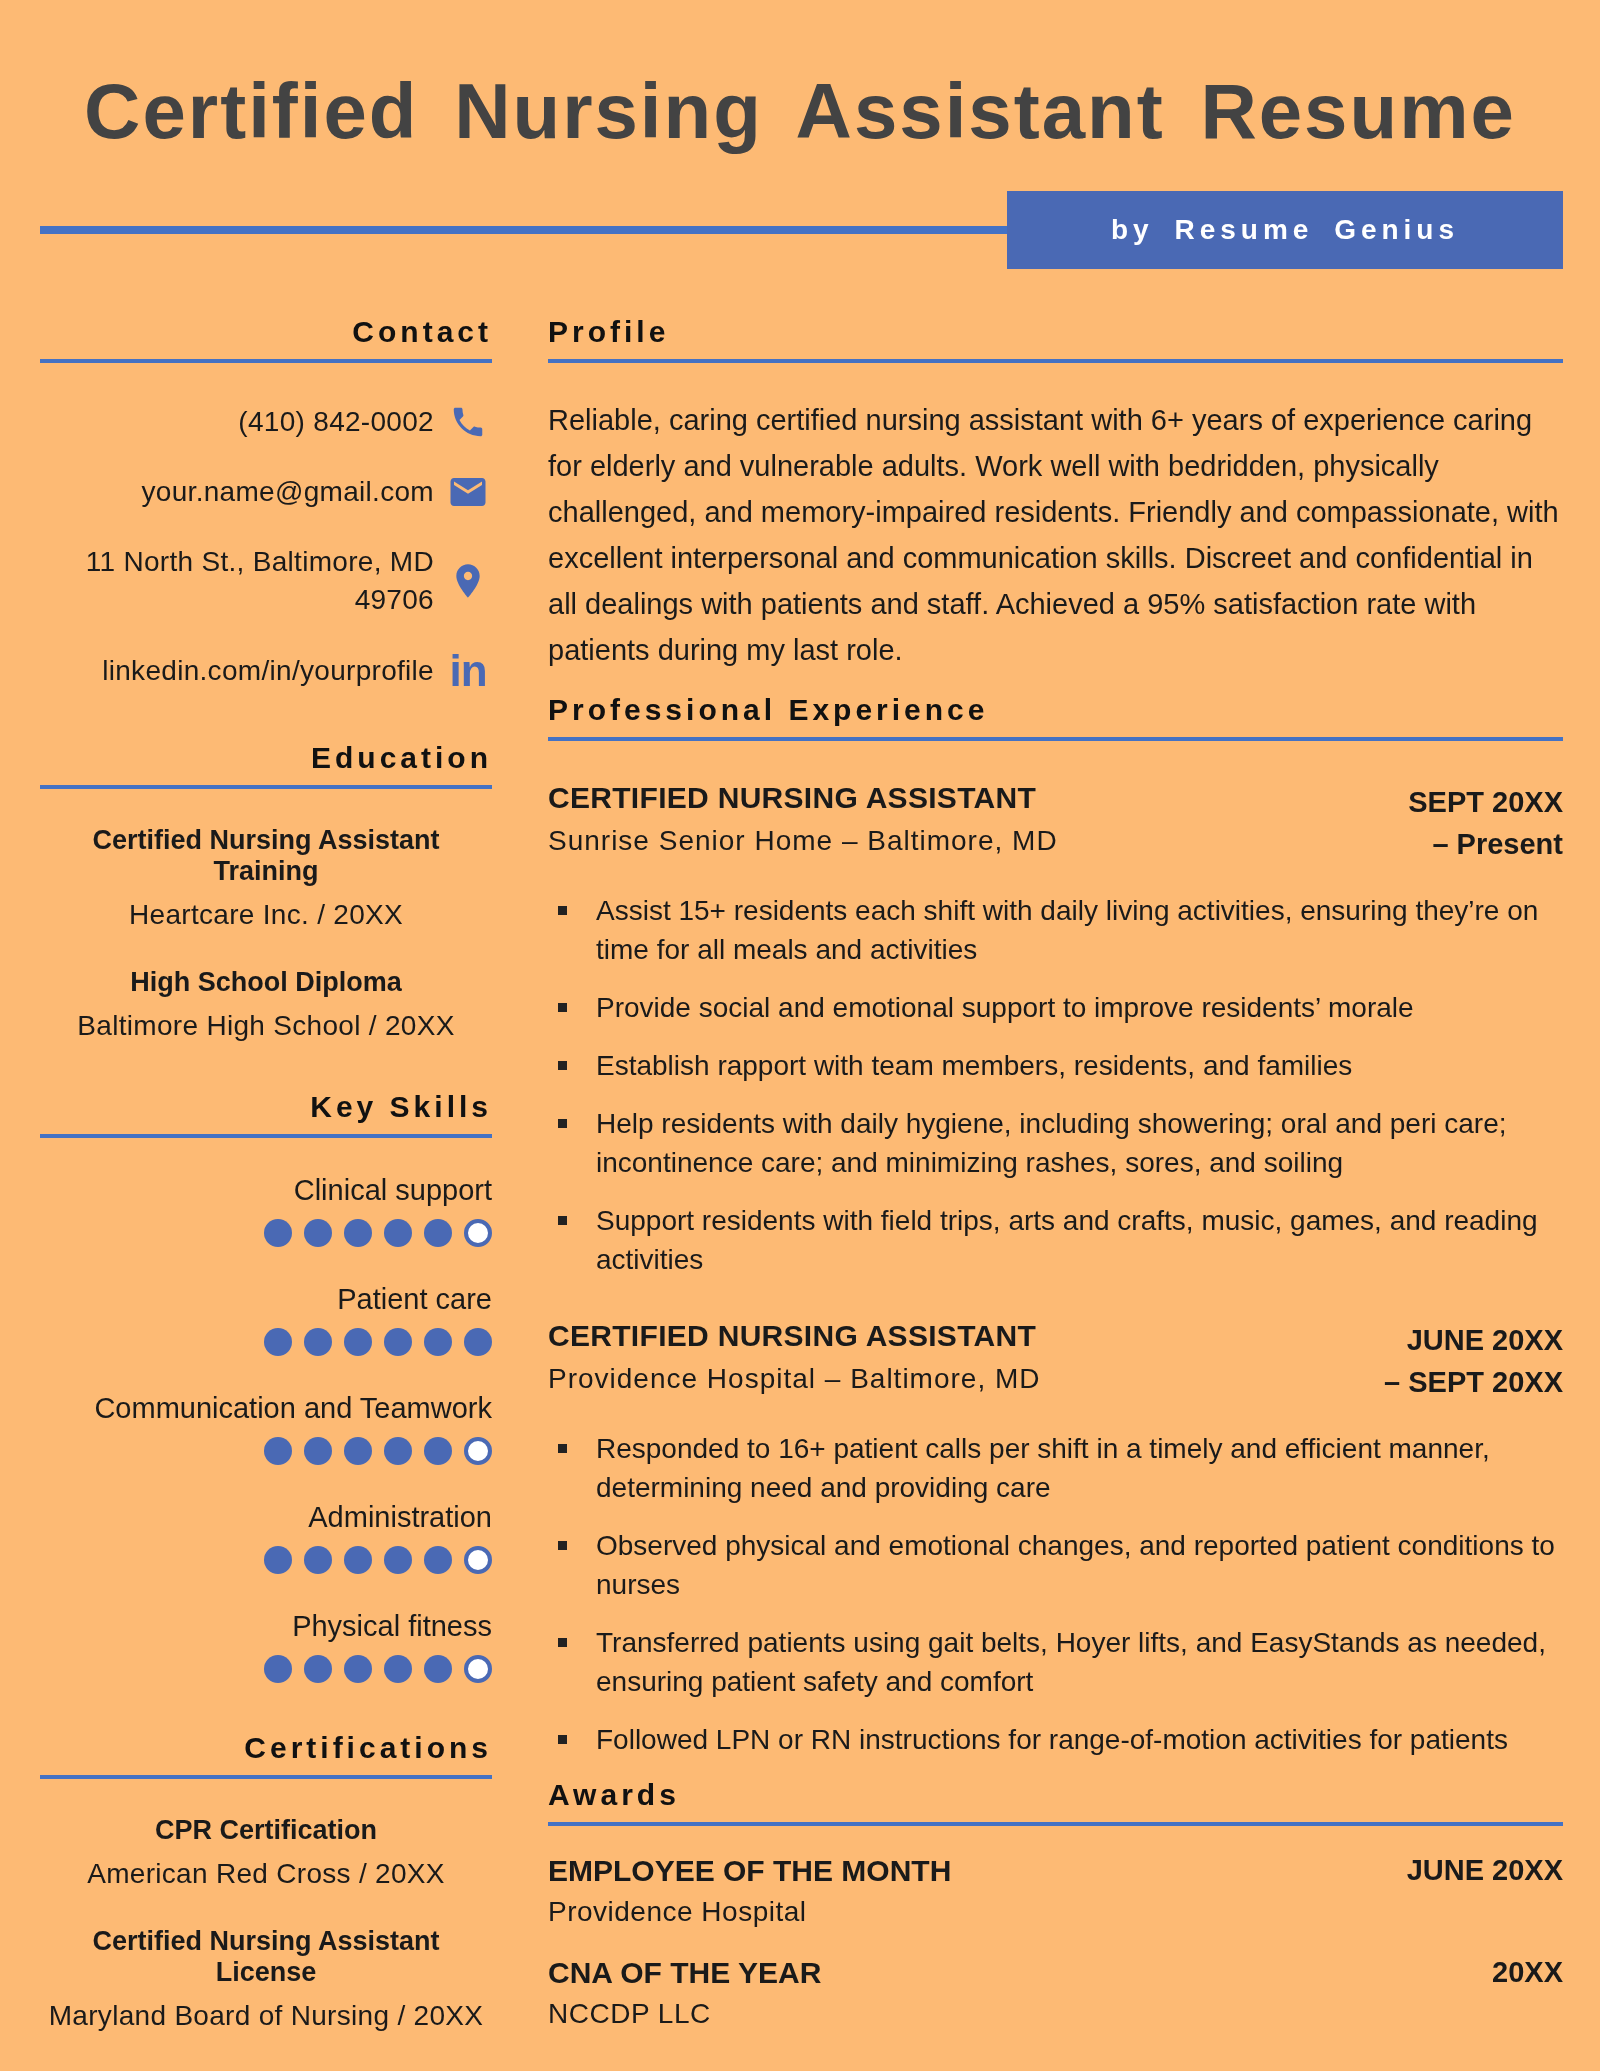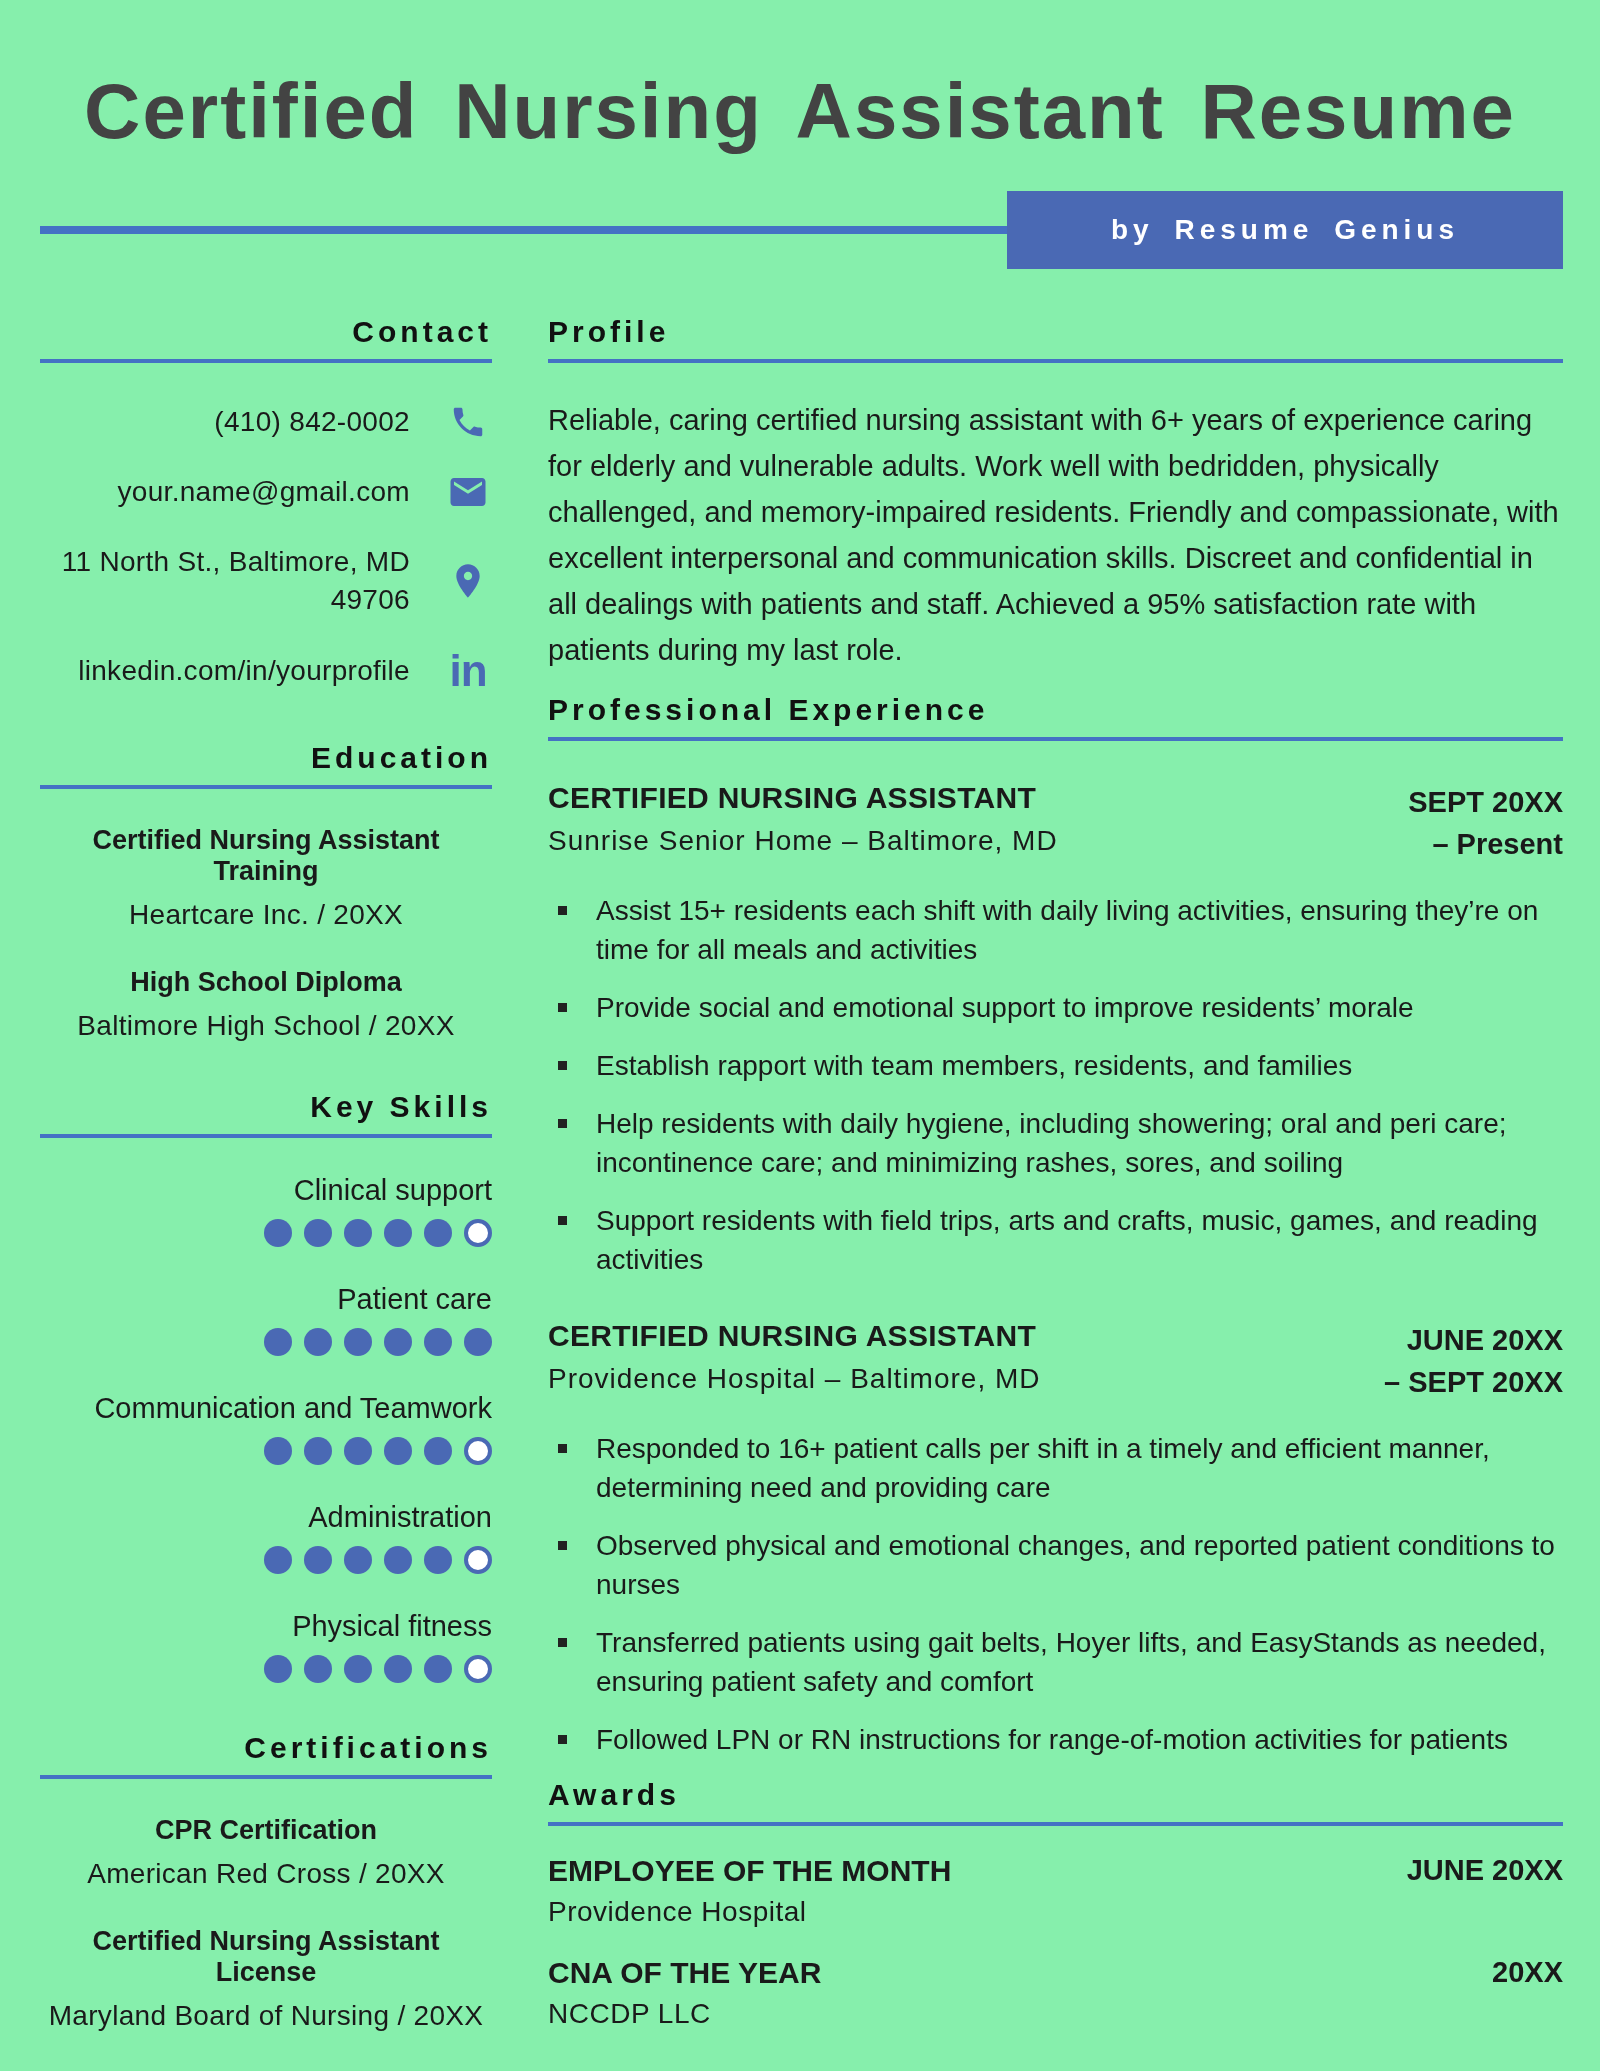--- a/index.html
+++ b/index.html
@@ -5,21 +5,21 @@
   :root{
     --accent_banner:#4a69b4;
     --accent_line:#4472c4;
     --icon_blue:#4a69b4;
     --title_gray:#434343;
     --text_dark:#1a1a1a;
   }
   *{box-sizing:border-box;}
   html,body{margin:0;padding:0;background:#ffffff;}
   .page{
-    width:1600px;height:2071px;background:#86efac;overflow:hidden;
+    width:1600px;height:2071px;background:#fdba74;overflow:hidden;
     font-family:"Liberation Sans", sans-serif;color:var(--text_dark);
     position:relative;
   }
   
   .page-title{
     padding-top:66px;text-align:center;white-space:nowrap;
     font-size:78px;font-weight:bold;color:var(--title_gray);
     letter-spacing:2px;word-spacing:12px;
   }
   .divider-row{display:flex;align-items:center;margin:34px 37px 0 40px;}
@@ -36,21 +36,21 @@
   .columns{display:flex;margin:46px 37px 0 40px;gap:56px;}
   .sidebar{width:452px;flex:none;}
   .main{flex:1;min-width:0;}
   
   .side-heading{
     font-size:30px;font-weight:bold;letter-spacing:4px;text-align:right;
     padding-bottom:10px;border-bottom:4px solid var(--accent_line);color:#111;
   }
   .contact-list{margin-top:40px;}
   .contact-row{
-    display:flex;justify-content:flex-end;align-items:center;gap:34px;
+    display:flex;justify-content:flex-end;align-items:center;gap:10px;
     margin-bottom:30px;font-size:28px;
   }
   .contact-text{text-align:right;letter-spacing:0.3px;max-width:350px;line-height:38px;}
   .contact-icon{width:48px;flex:none;display:flex;justify-content:center;align-items:center;}
   .contact-icon svg{fill:var(--icon_blue);}
   .linkedin-glyph{
     font-size:44px;font-weight:800;color:var(--icon_blue);
     letter-spacing:-1px;line-height:44px;
   }
   .side-section{margin-top:48px;}

